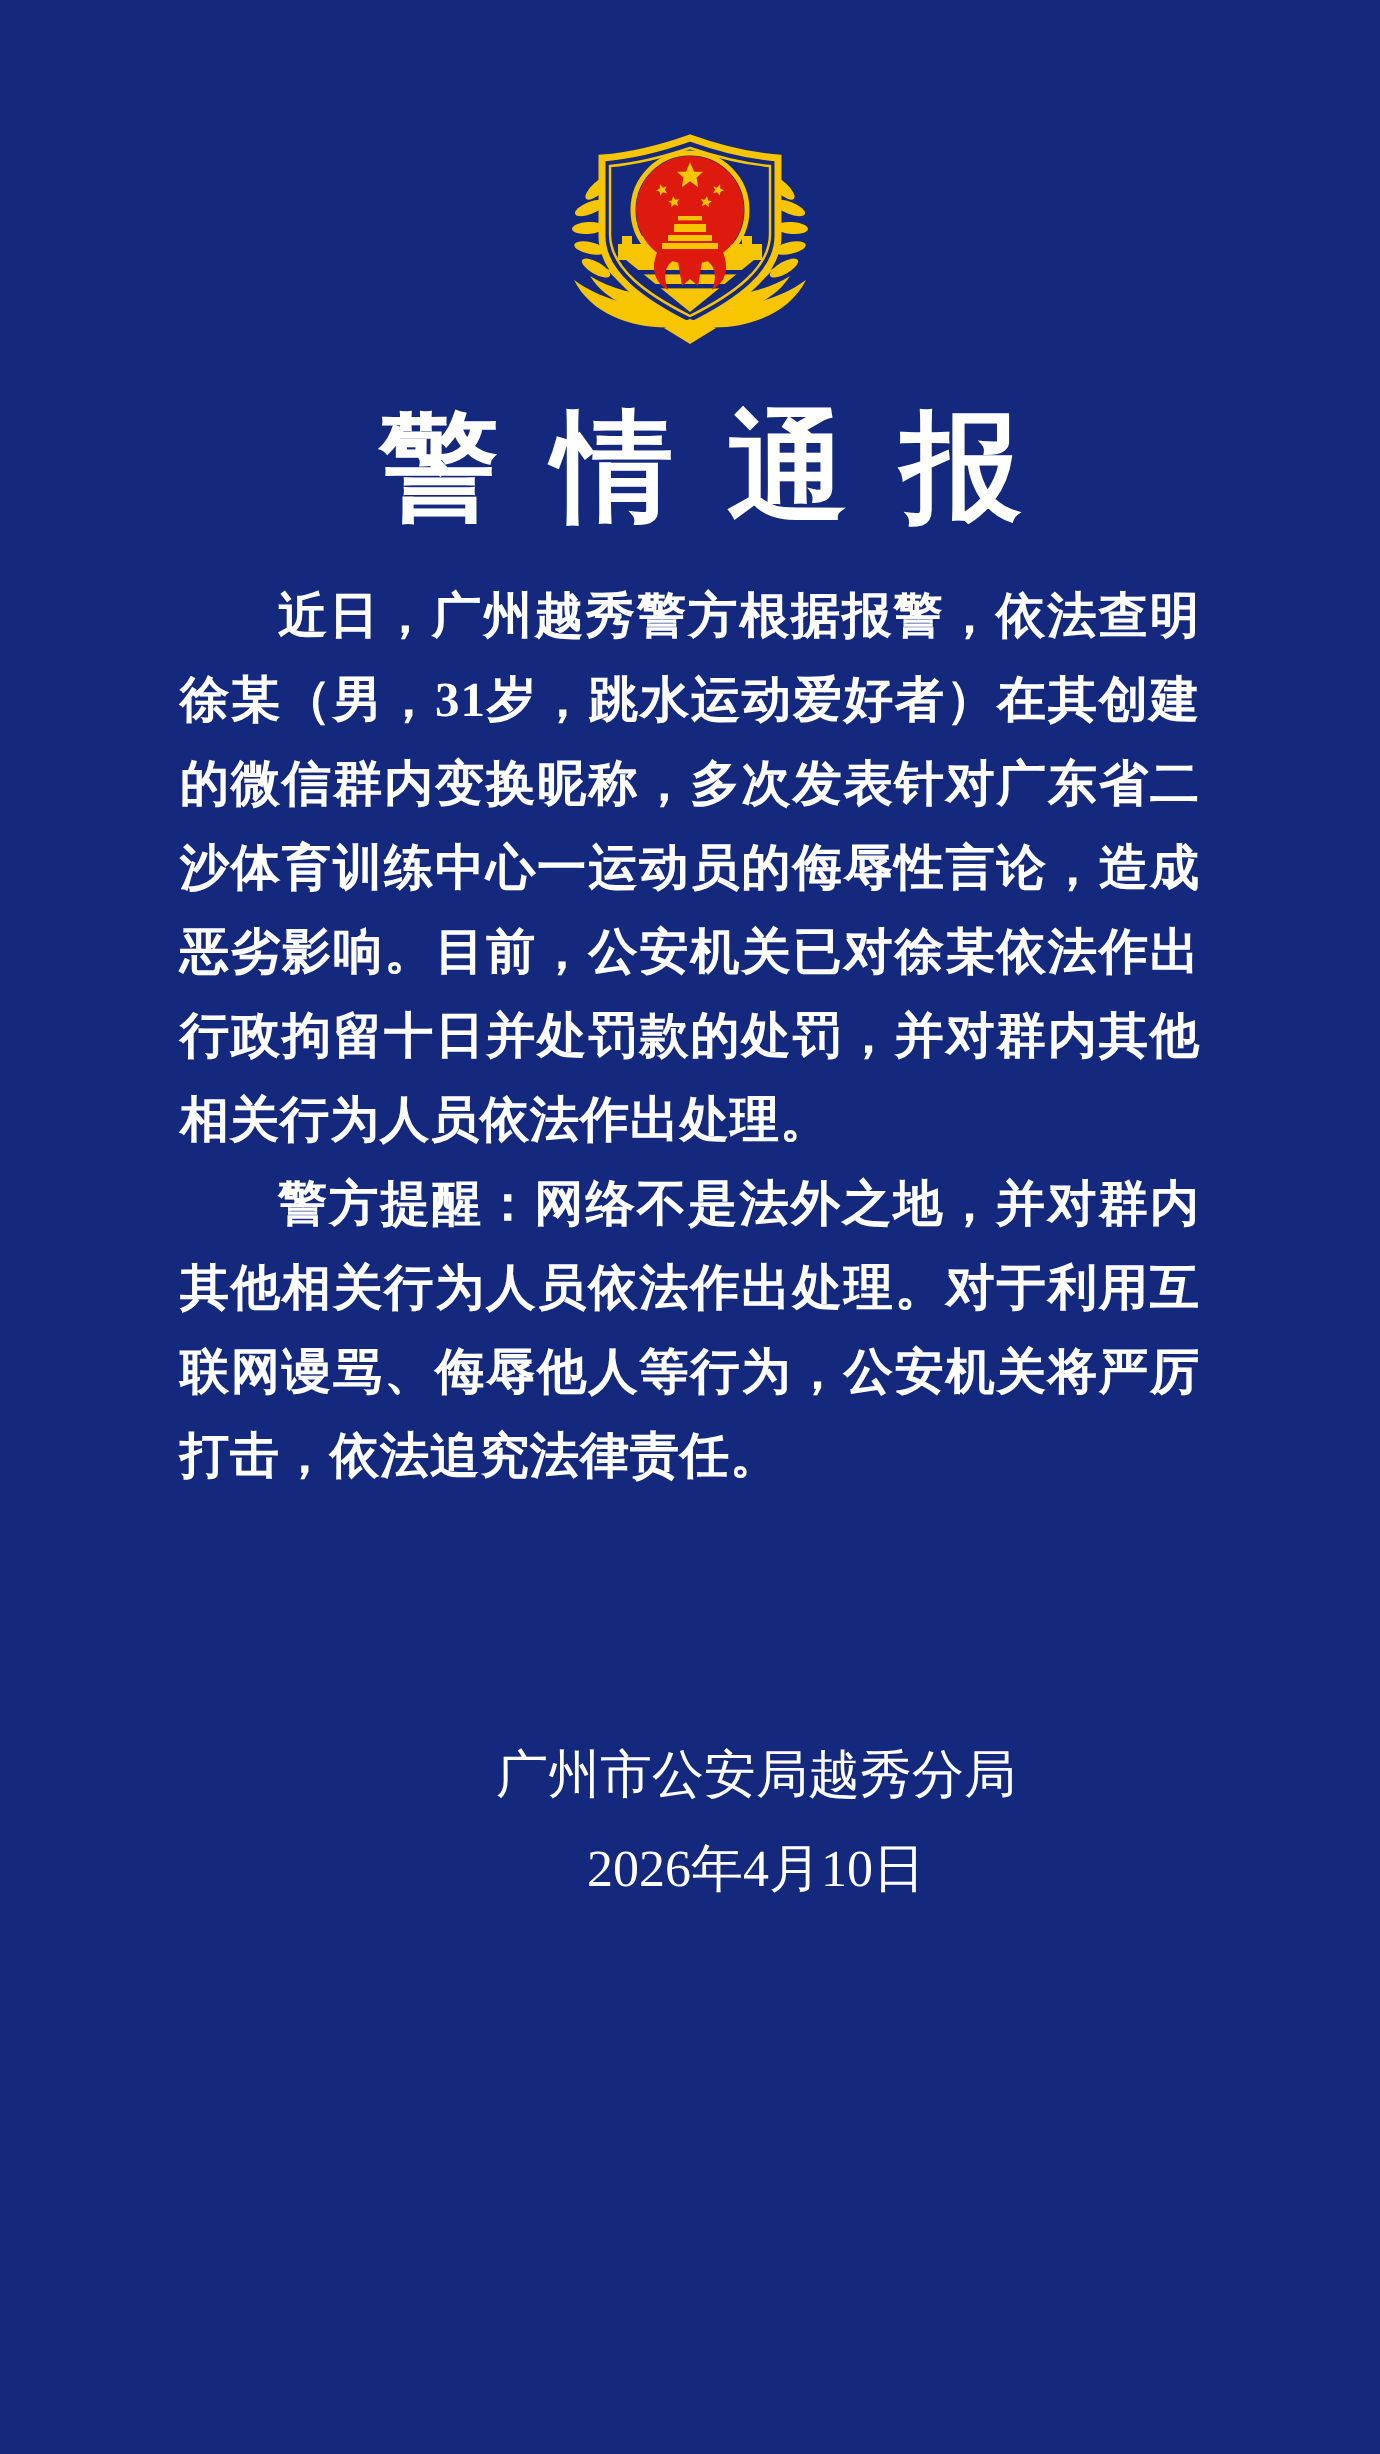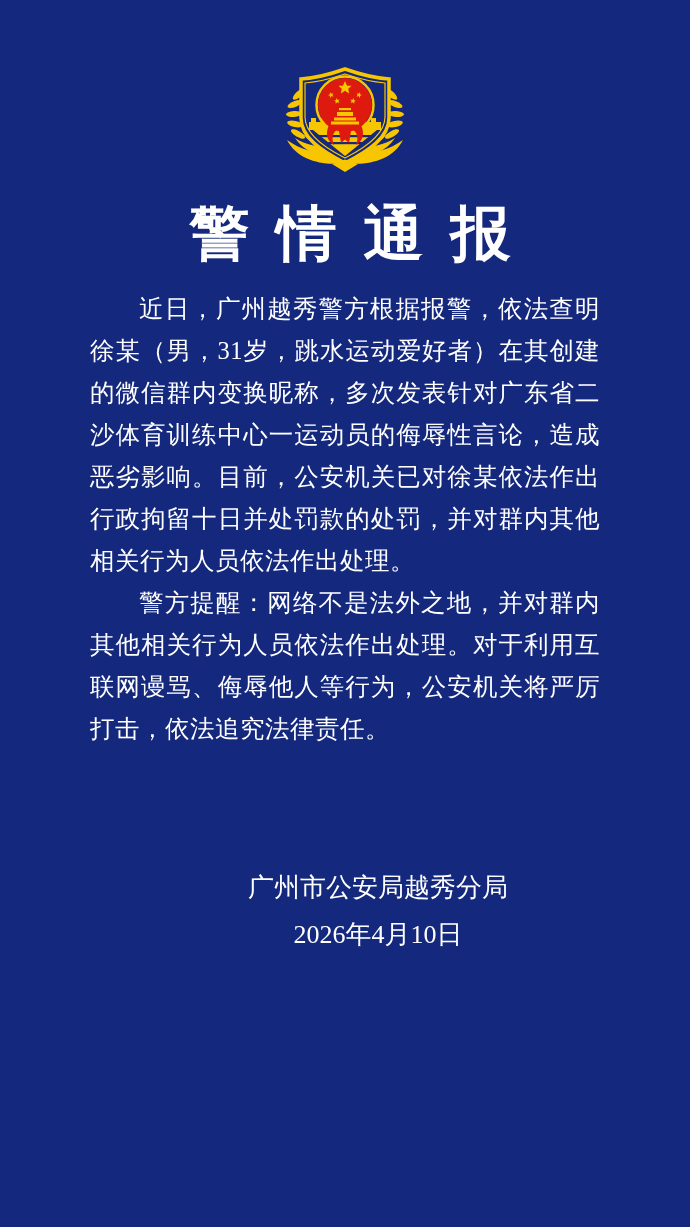--- a/index.html
+++ b/index.html
@@ -31,20 +31,21 @@
     letter-spacing:6px;
     white-space:nowrap;
     padding-left:16px;
   }
   .body{
     margin:22px 90px 0;
     font-size:24.5px;
     line-height:42px;
     text-align:justify;
     letter-spacing:0.5px;
+    font-weight:bold;
   }
   .body p{margin:0;text-indent:2em;}
   .signature{
     margin-top:114px;
     text-align:center;
     font-size:26px;
     line-height:47px;
     transform:translateX(33px);
   }
   .signature p{margin:0;}

